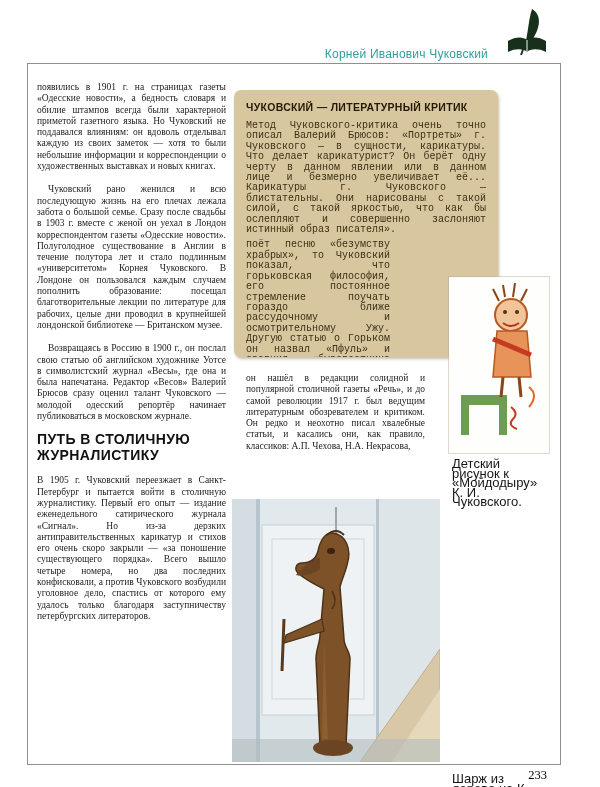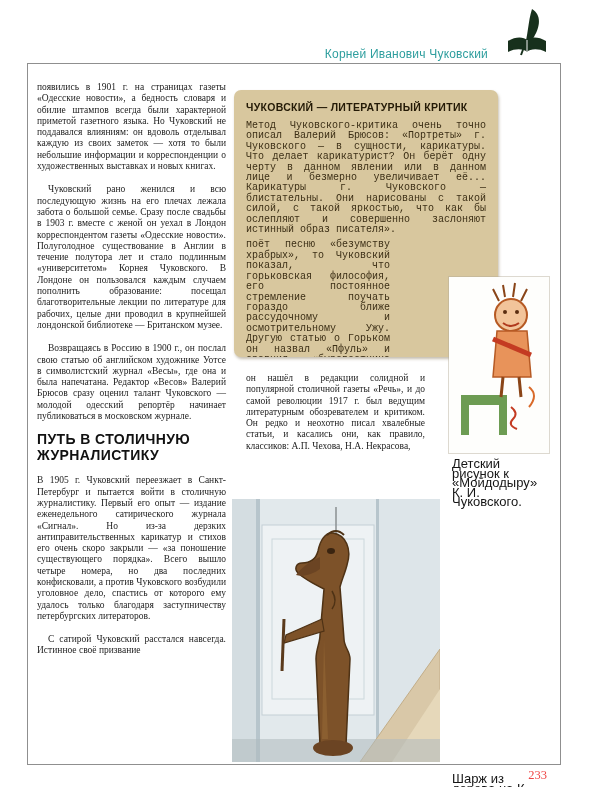--- a/index.html
+++ b/index.html
@@ -71,21 +71,21 @@
     position: absolute; left: 234px; top: 361px; width: 203px;
     font-size: 9.5px; line-height: 11.3px; text-align: justify;
   }
   .mid-col p { margin: 12px; }
 
   .photo { position: absolute; left: 232px; top: 499px; width: 208px; height: 263px; }
   .photo svg { display: block; width: 100%; height: 100%; }
 
   .page-number {
     position: absolute; top: 768px; right: 53px;
-    font-size: 12.5px; color: #ef4444;
+    font-size: 12.5px; color: #000000;
   }
 </style>
 </head>
 <body>
 
 <div class="header-title">Корней Иванович Чуковский</div>
 
 <div class="logo">
   <svg viewBox="0 0 46 52">
     <path d="M28 2 C38 8 36 20 30 30 C27 35 23 38 20 40 C24 30 24 14 28 2 Z" fill="#17301c"></path>
@@ -96,21 +96,20 @@
 </div>
 
 <div class="frame"></div>
 
 <div class="left-col">
   <p>появились в 1901 г. на страницах газеты «Одесские новости», а бедность словаря и обилие штампов всегда были характерной приметой газетного языка. Но Чуковский не поддавался влияниям: он вдоволь отделывал каждую из своих заметок — хотя то были небольшие информации и корреспонденции о художественных выставках и новых книгах.</p>
   <p class="indent">Чуковский рано женился и всю последующую жизнь на его плечах лежала забота о большой семье. Сразу после свадьбы в 1903 г. вместе с женой он уехал в Лондон корреспондентом газеты «Одесские новости». Полуголодное существование в Англии в течение полутора лет и стало подлинным «университетом» Корнея Чуковского. В Лондоне он пользовался каждым случаем пополнить образование: посещал благотворительные лекции по литературе для рабочих, целые дни проводил в крупнейшей лондонской библиотеке — Британском музее.</p>
   <p class="indent">Возвращаясь в Россию в 1900 г., он послал свою статью об английском художнике Уотсе в символистский журнал «Весы», где она и была напечатана. Редактор «Весов» Валерий Брюсов сразу оценил талант Чуковского — молодой одесский репортёр начинает публиковаться в московском журнале.</p>
   <h1 class="section-heading">ПУТЬ В СТОЛИЧНУЮ ЖУРНАЛИСТИКУ</h1>
   <p>В 1905 г. Чуковский переезжает в Санкт-Петербург и пытается войти в столичную журналистику. Первый его опыт — издание еженедельного сатирического журнала «Сигнал». Но из-за дерзких антиправительственных карикатур и стихов его очень скоро закрыли — «за поношение существующего порядка». Всего вышло четыре номера, но два последних конфисковали, а против Чуковского возбудили уголовное дело, спастись от которого ему удалось только благодаря заступничеству петербургских литераторов.</p>
-  <p class="indent">С сатирой Чуковский расстался навсегда. Истинное своё призвание</p>
 </div>
 
 <div class="sidebar">
   <h2>ЧУКОВСКИЙ — ЛИТЕРАТУРНЫЙ КРИТИК</h2>
   <p>Метод Чуковского-критика очень точно описал Валерий Брюсов: «Портреты» г. Чуковского — в сущности, карикатуры. Что делает карикатурист? Он берёт одну черту в данном явлении или в данном лице и безмерно увеличивает её... Карикатуры г. Чуковского — блистательны. Они нарисованы с такой силой, с такой яркостью, что как бы ослепляют и совершенно заслоняют истинный образ писателя».</p>
   <p class="narrow">поёт песню «безумству храбрых», то Чуковский показал, что горьковская философия, его постоянное стремление поучать гораздо ближе рассудочному и осмотрительному Ужу. Другую статью о Горьком он назвал «Пфуль» и сравнил «буревестника революции» с сухим и безличным теоретиком военного искусства Пфулем, которого высмеял Л. Н. Толстой в романе «Война и мир».</p>
 </div>
 
 <div class="drawing">
   <svg viewBox="0 0 100 176">

